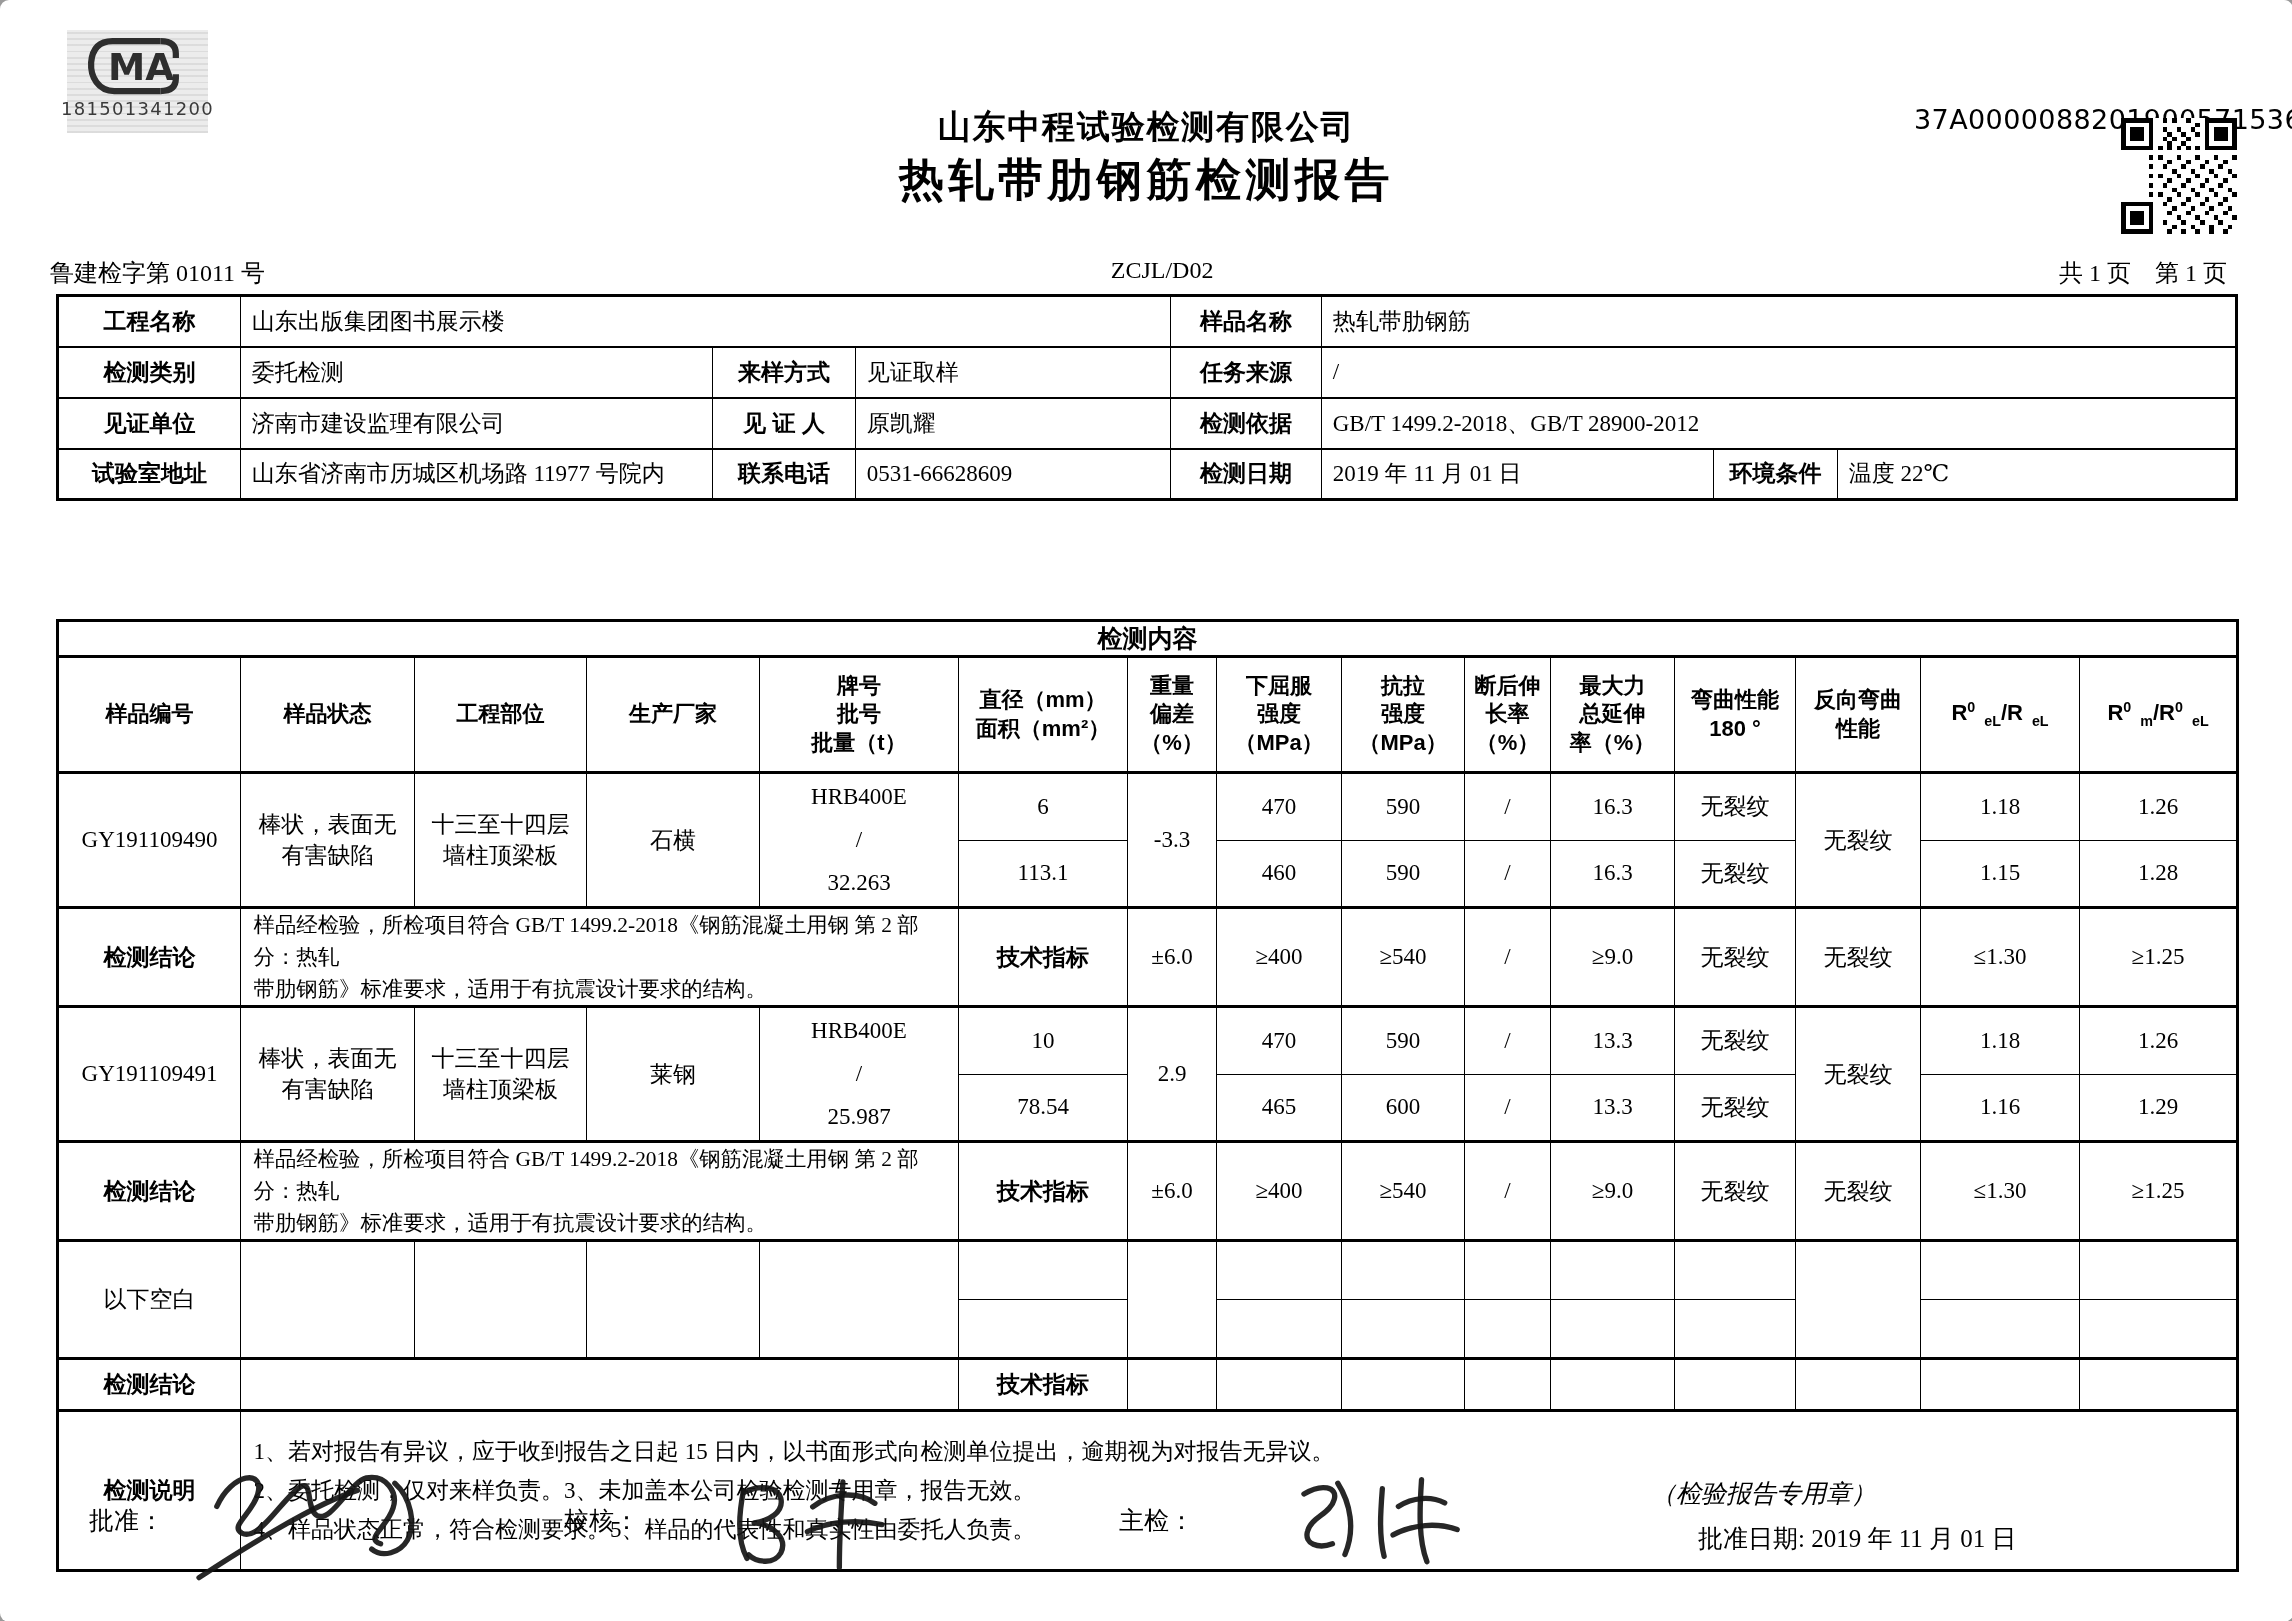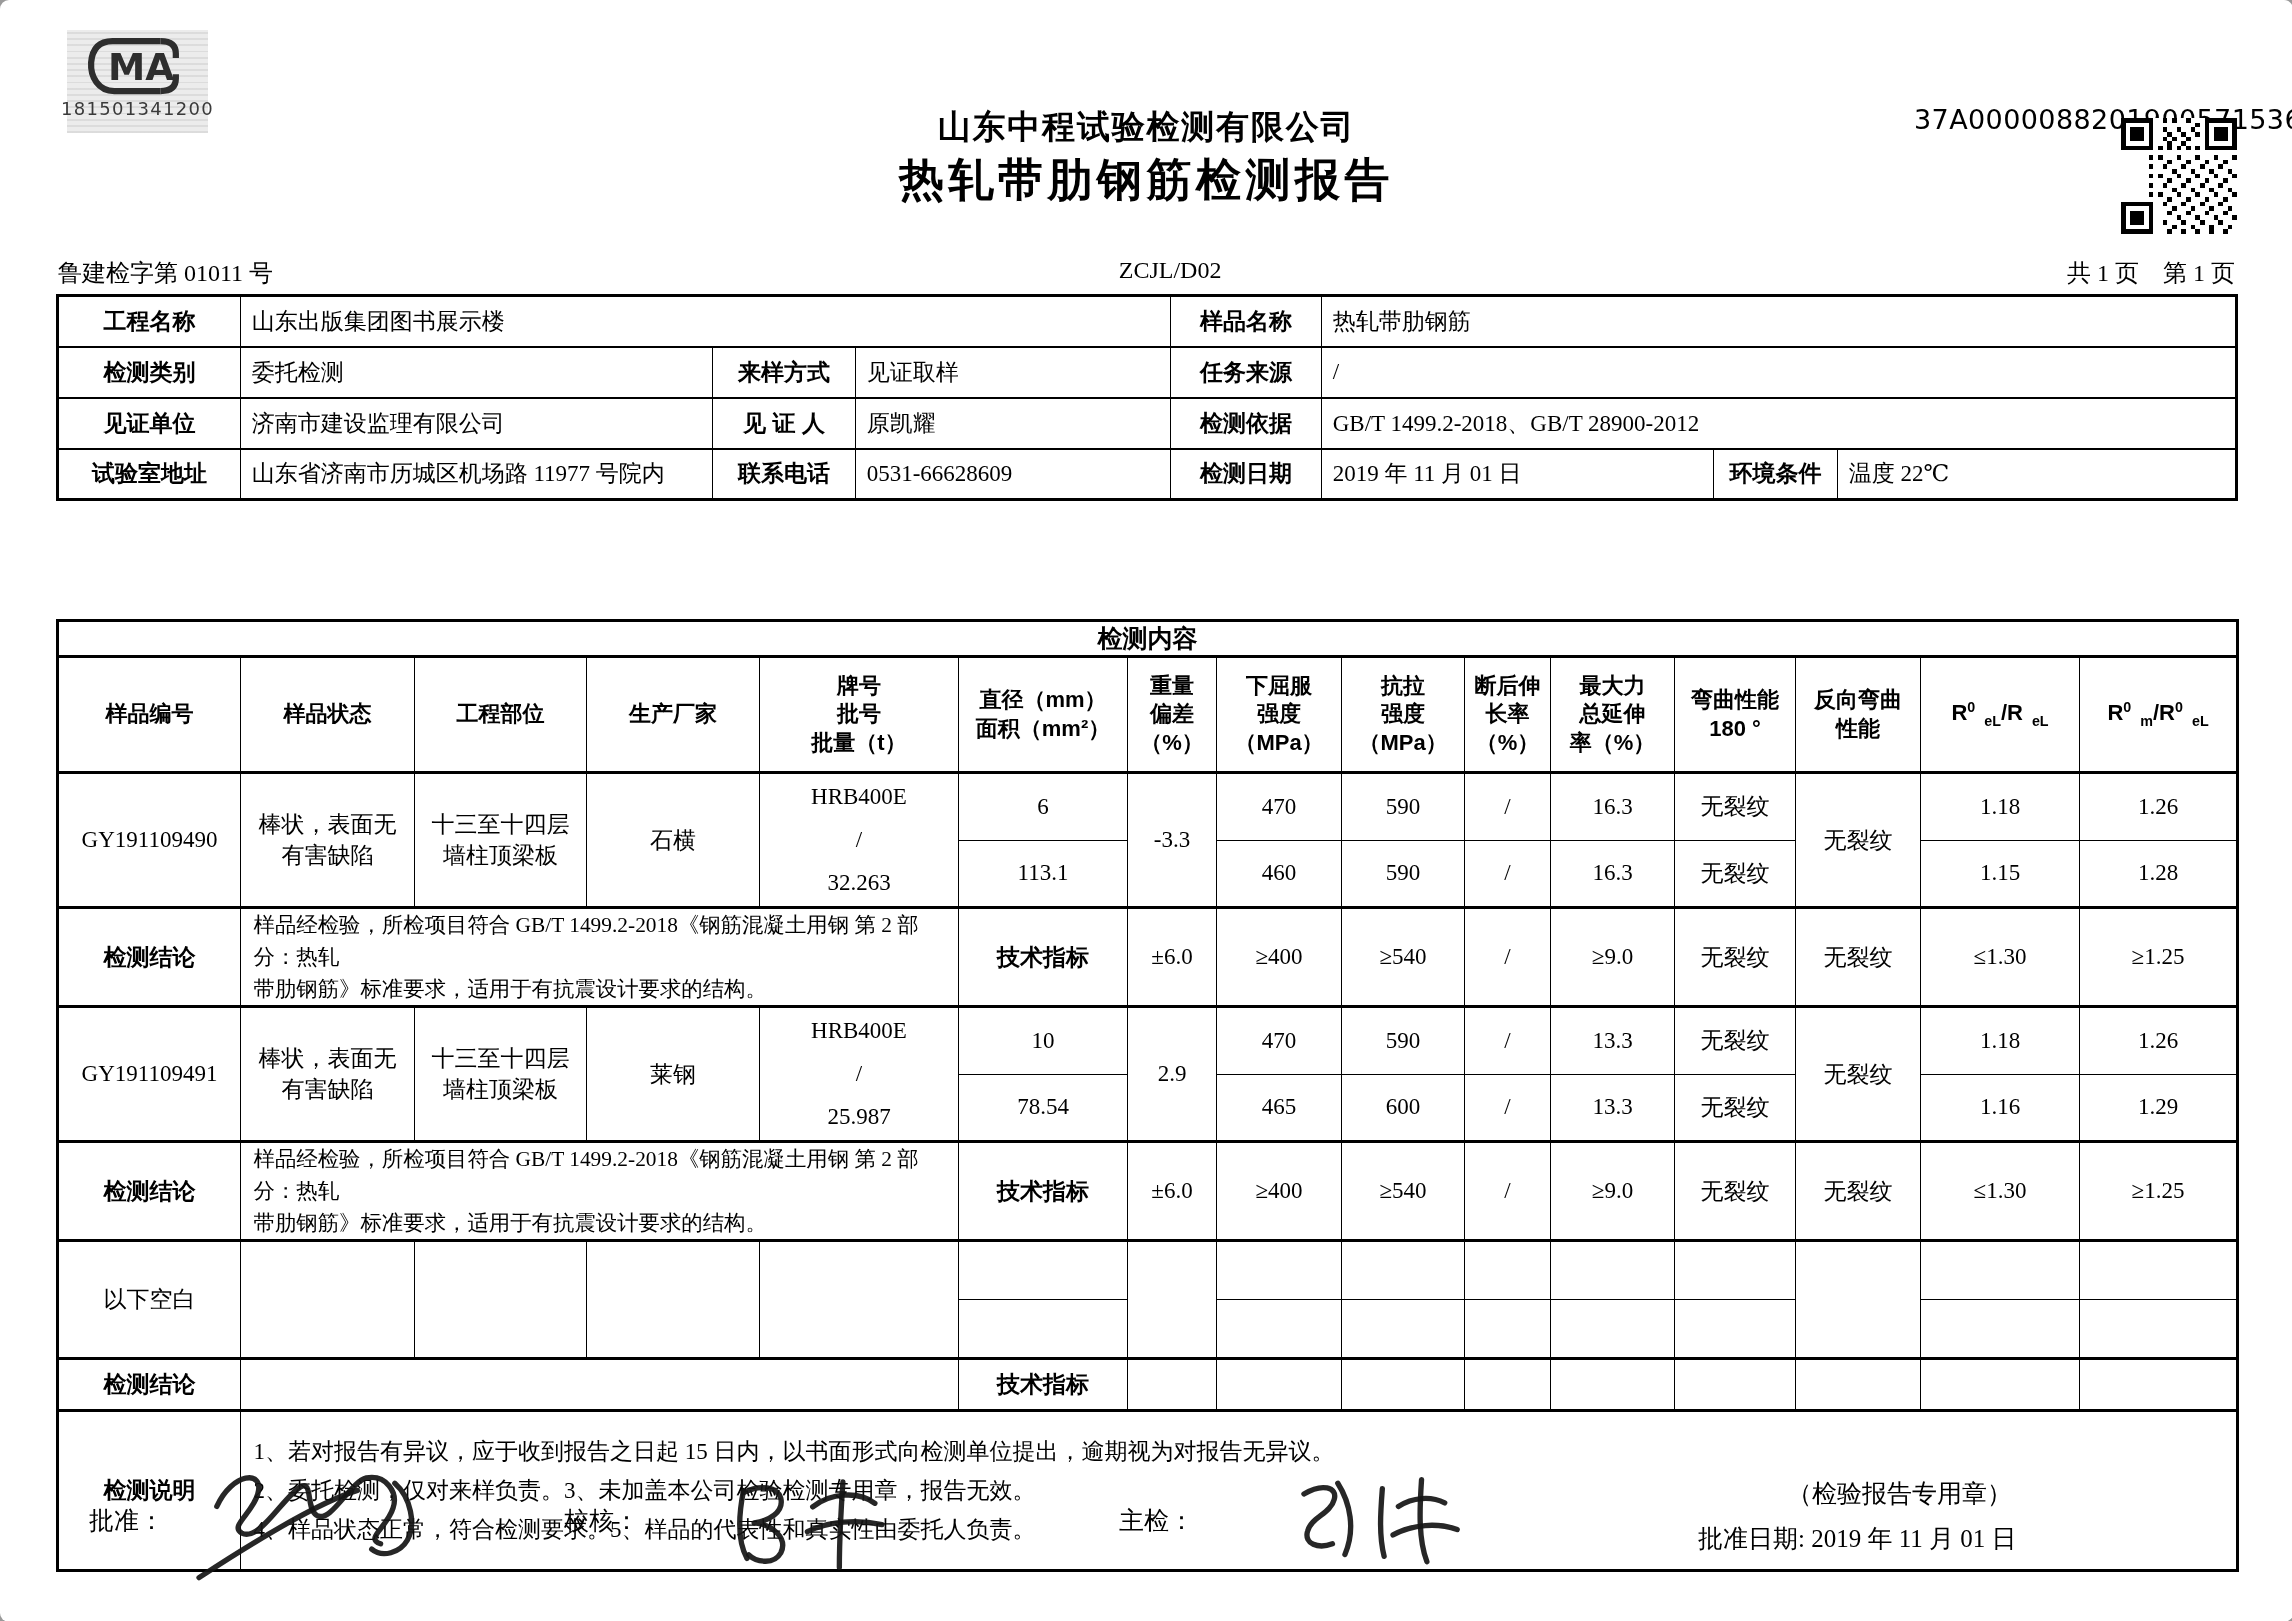--- a/index.html
+++ b/index.html
@@ -24,21 +24,21 @@
 
   .company { position:absolute; top:105px; left:0; width:100%; text-align:center;
              font-size:33px; font-weight:bold; letter-spacing:1.8px; }
   .rtitle  { position:absolute; top:150px; left:0; width:100%; text-align:center;
              font-size:45px; font-weight:bold; letter-spacing:4.5px; }
 
   .codenum { position:absolute; top:104px; left:1914px; font-family:"DejaVu Sans",sans-serif;
              font-size:27px; letter-spacing:0.4px; }
   .qr { position:absolute; top:118px; left:2121px; width:116px; height:116px; }
 
-  .meta { position:absolute; top:257px; left:58px; width:2177px;
+  .meta { position:absolute; top:257px; left:50px; width:2177px;
           display:flex; justify-content:space-between; font-size:24px; }
 
   
   table { border-collapse:collapse; table-layout:fixed; }
   td { border:1.8px solid #000; text-align:center; vertical-align:middle;
        font-size:23px; padding:0 3.6px; overflow:hidden; }
   .info-table, .main-table { position:absolute; left:56px; width:2181px; border:3.6px solid #000; }
   .info-table { top:294px; }
   .info-table td { border-top-width:2.7px; border-bottom-width:2.7px; }
   .info-table tr { height:51px; }
@@ -59,21 +59,21 @@
   .concl-text { font-size:21.4px; line-height:32px; }
   .gstack { display:flex; flex-direction:column; justify-content:space-between; height:112px; padding:10px 0; }
   .rhead sup { font-size:14.3px; vertical-align:super; }
   .rhead sub { font-size:14.3px; vertical-align:sub;margin-left:9px; }
   .notes-cell div { font-size:23px; line-height:39px; }
 
   
   .f-lbl { position:absolute; font-size:25px; font-family:"Liberation Sans","DejaVu Sans",sans-serif; }
   .sig { position:absolute; }
   .sig path { fill:none; stroke:#151515; stroke-width:6; stroke-linecap:round; stroke-linejoin:round; opacity:.92; }
-  .seal-note { position:absolute; left:1787px; top:1477px; font-size:25px; }
+  .seal-note { position:absolute; left:1651px; top:1477px; font-size:25px;font-style:italic; }
   .appr-date { position:absolute; left:1698px; top:1522px; font-size:25px; }
 </style>
 </head>
 <body>
 
 <div class="page">
 
   <div class="stamp">
     <svg width="107" height="66" viewBox="0 0 120 74">
       <path d="M86,8 H32 C14,8 9,20 8,32 C7,48 16,64 34,64 H86" fill="none" stroke="#2e2e2e" stroke-width="7"></path>

